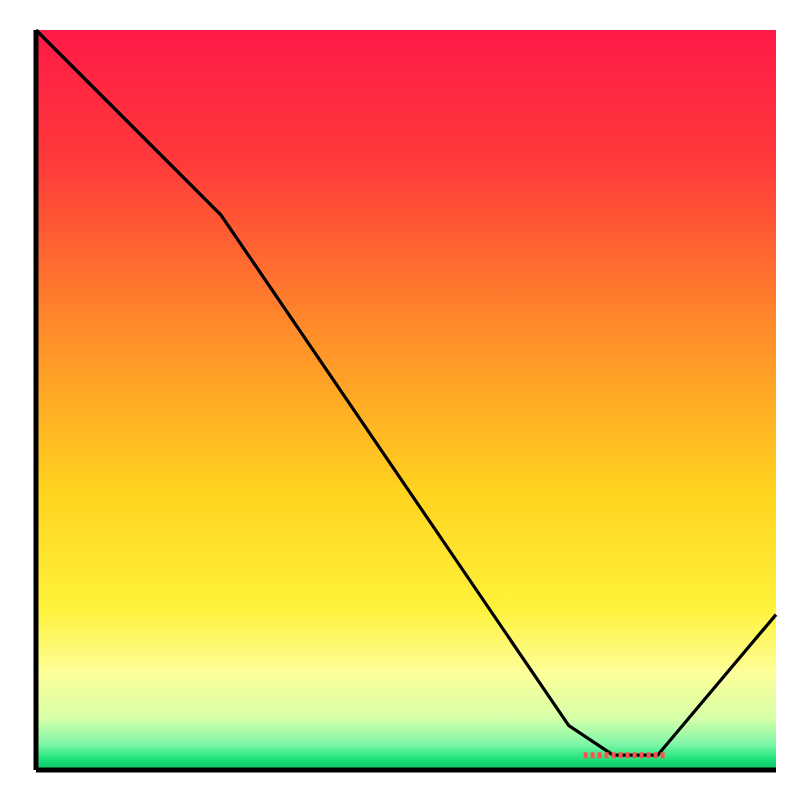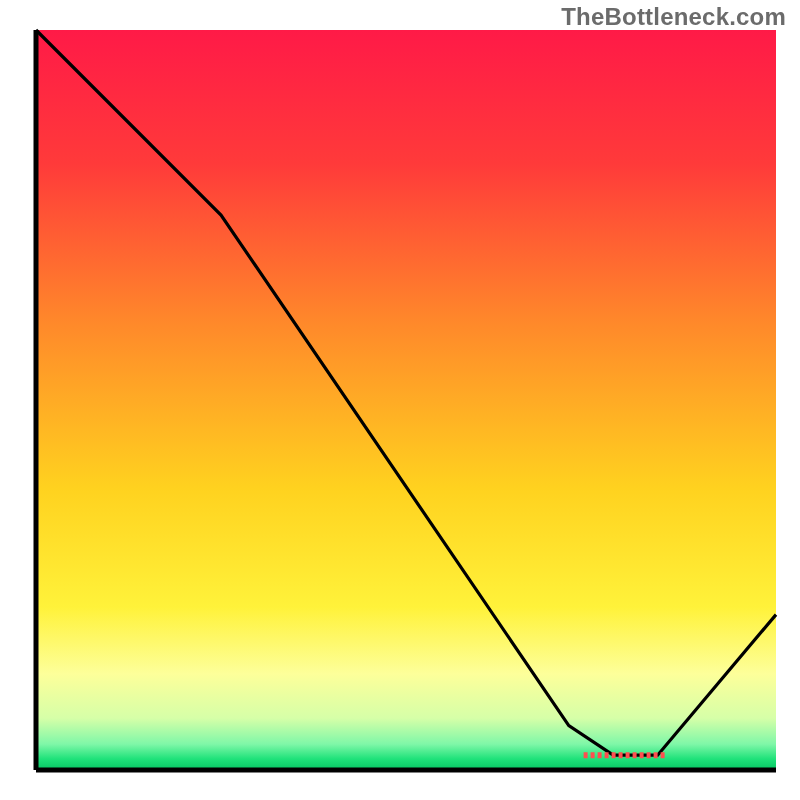--- a/index.html
+++ b/index.html
@@ -32,21 +32,20 @@
     top: 0;
     width: 800px;
     height: 800px;
     display: block;
   }
 </style>
 </head>
 <body>
 
 <div class="stage">
-  <div class="watermark">TheBottleneck.com</div>
   <svg class="chart" viewBox="0 0 800 800">
     <defs>
       <linearGradient id="heat-grad" x1="0" y1="0" x2="0" y2="1">
           <stop offset="0.00%" stop-color="#ff1a47"></stop>
           <stop offset="18.00%" stop-color="#ff3a3a"></stop>
           <stop offset="40.00%" stop-color="#ff8a2a"></stop>
           <stop offset="62.00%" stop-color="#ffd21f"></stop>
           <stop offset="78.00%" stop-color="#fff23a"></stop>
           <stop offset="87.00%" stop-color="#fdff9a"></stop>
           <stop offset="93.00%" stop-color="#d6ffa8"></stop>

